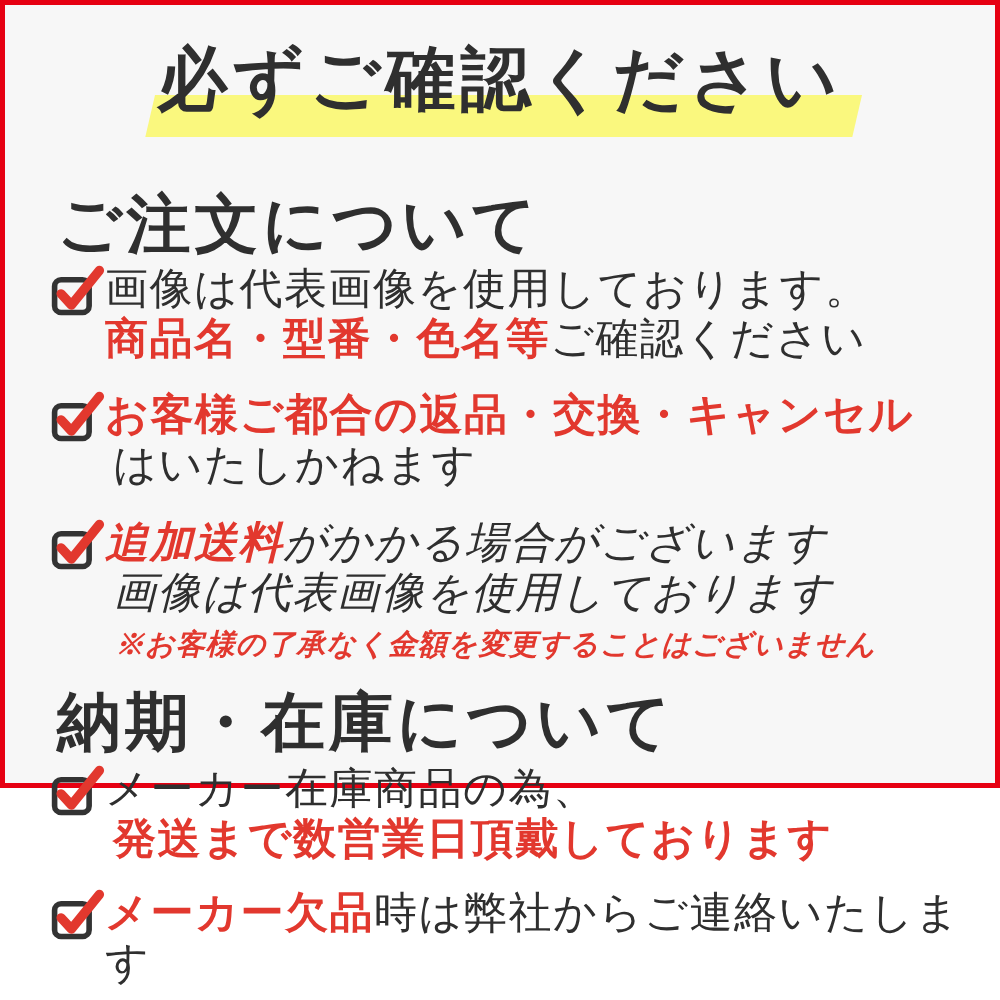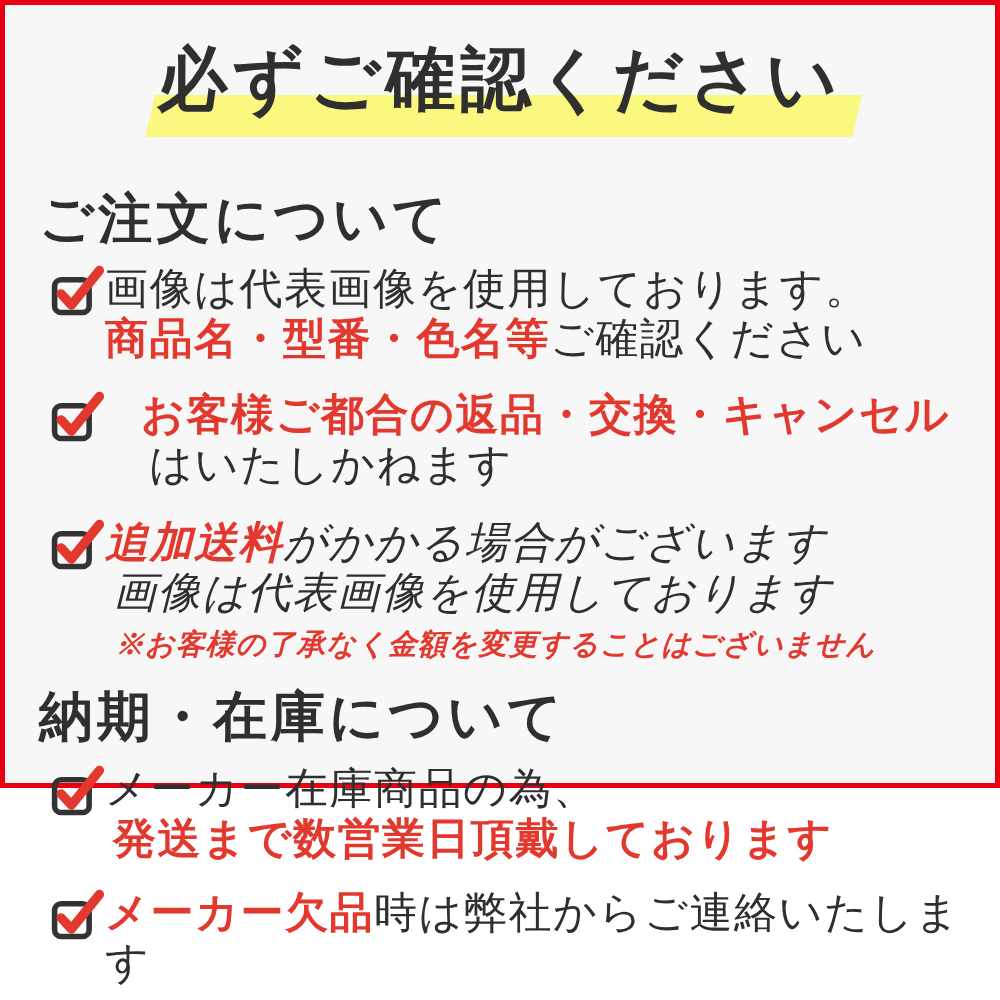--- a/index.html
+++ b/index.html
@@ -36,22 +36,22 @@
   }
   .title-text{
     position:relative;
     font-size:70px;font-weight:bold;
     letter-spacing:5px;
     color:var(--text-black,#2f2f2f);
     line-height:1.15;
   }
   
   .section-heading{
-    position:absolute;left:34px;
-    font-size:54px;font-weight:bold;
+    position:absolute;left:52px;
+    font-size:64px;font-weight:bold;
     letter-spacing:4px;
     color:var(--text-black,#2f2f2f);
     line-height:1.1;
   }
   #heading-order{top:184px;}
   #heading-stock{top:682px;}
   
   .check-item{
     position:absolute;left:44px;
     display:flex;align-items:flex-start;
@@ -73,21 +73,21 @@
   .note-line{
     font-size:29px;
     line-height:34px;
     letter-spacing:1px;
     font-weight:bold;
     color:var(--accent-red,#e2382e);
     margin-left:10px;margin-top:10px;
   }
   .indent-sm{margin-left:8px;}
   #item-image{top:258px;}
-  #item-return{top:384px;gap:36px;}
+  #item-return{top:384px;}
   #item-shipping{top:512px;font-style:italic;}
   #item-stock{top:758px;}
   #item-outofstock{top:882px;}
 </style>
 </head>
 <body>
 
 <div id="canvas">
 
   <div class="title-highlight"></div>

